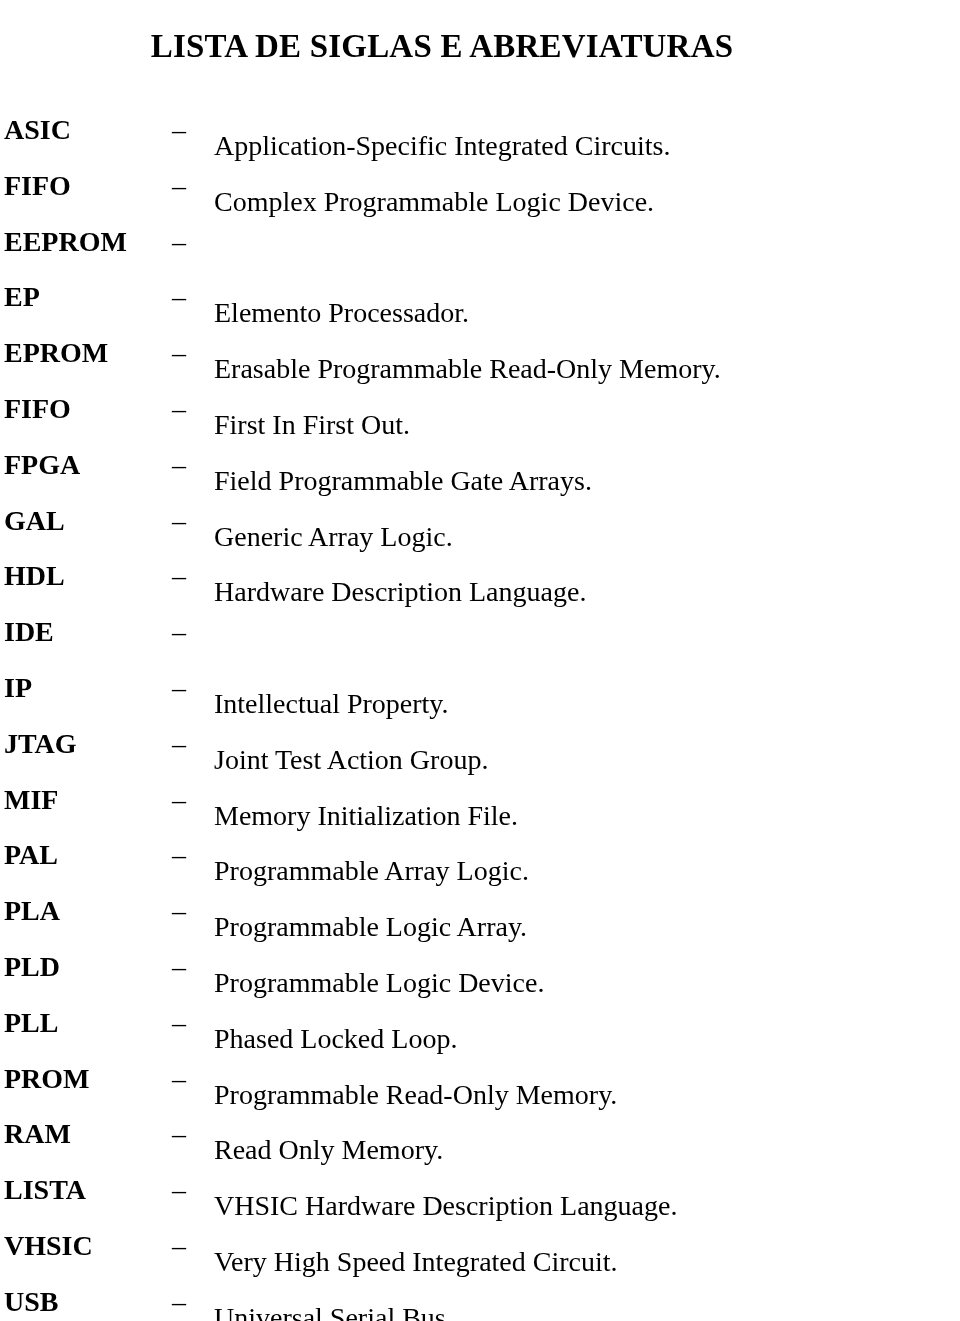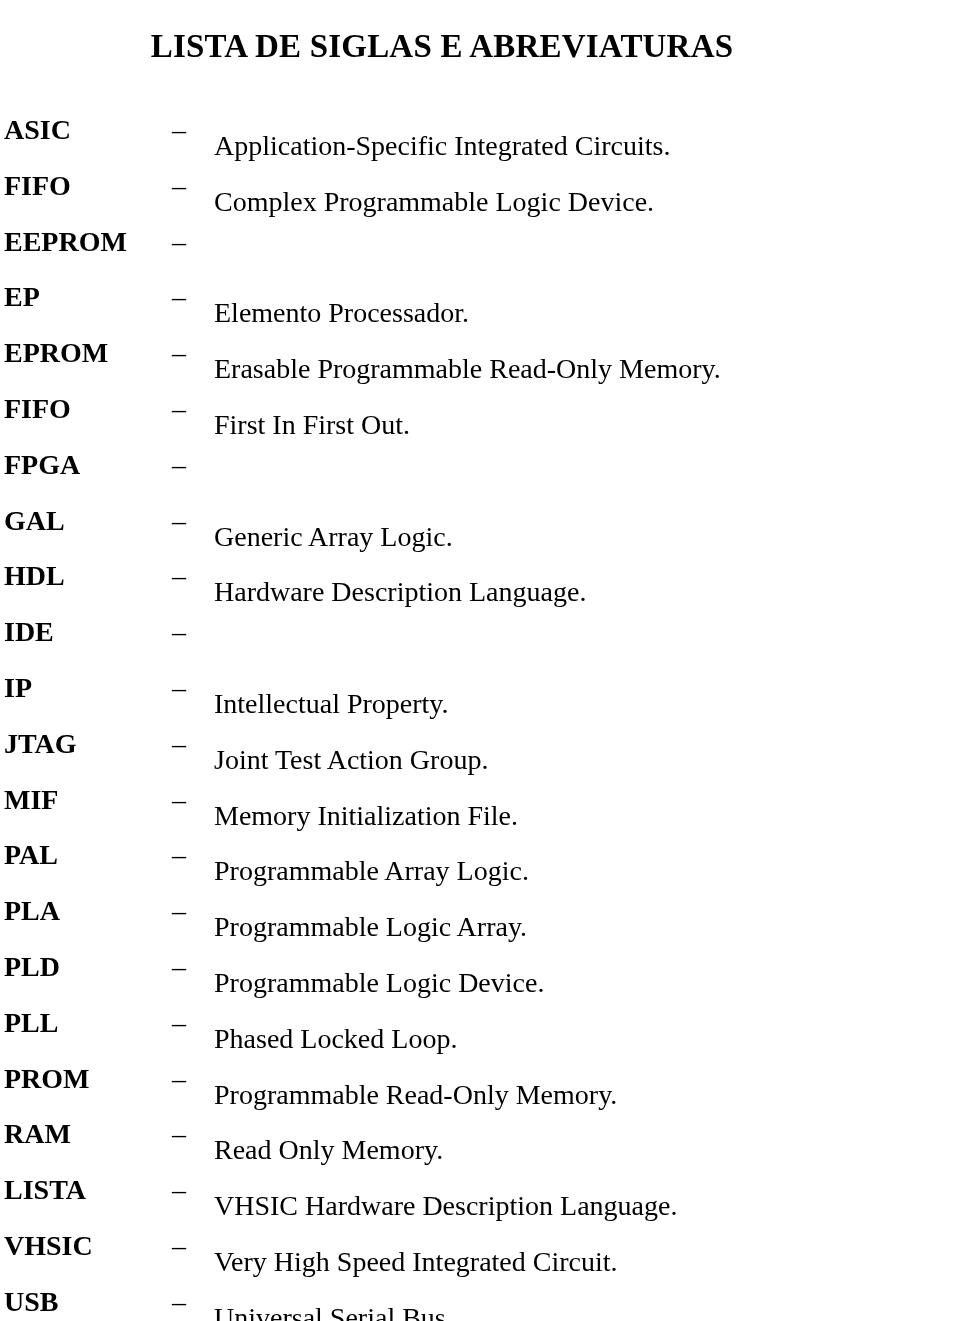--- a/index.html
+++ b/index.html
@@ -106,20 +106,21 @@
         <span class="abbr-def">Erasable Programmable Read-Only Memory.</span>
       </div>
       <div class="abbr-row">
         <span class="abbr-term">FIFO</span>
         <span class="abbr-dash">–</span>
         <span class="abbr-def">First In First Out.</span>
       </div>
       <div class="abbr-row">
         <span class="abbr-term">FPGA</span>
         <span class="abbr-dash">–</span>
+        <span class="abbr-def">Field Programmable Gate Arrays.</span>
       </div>
       <div class="abbr-row">
         <span class="abbr-term">GAL</span>
         <span class="abbr-dash">–</span>
         <span class="abbr-def">Generic Array Logic.</span>
       </div>
       <div class="abbr-row">
         <span class="abbr-term">HDL</span>
         <span class="abbr-dash">–</span>
         <span class="abbr-def">Hardware Description Language.</span>

